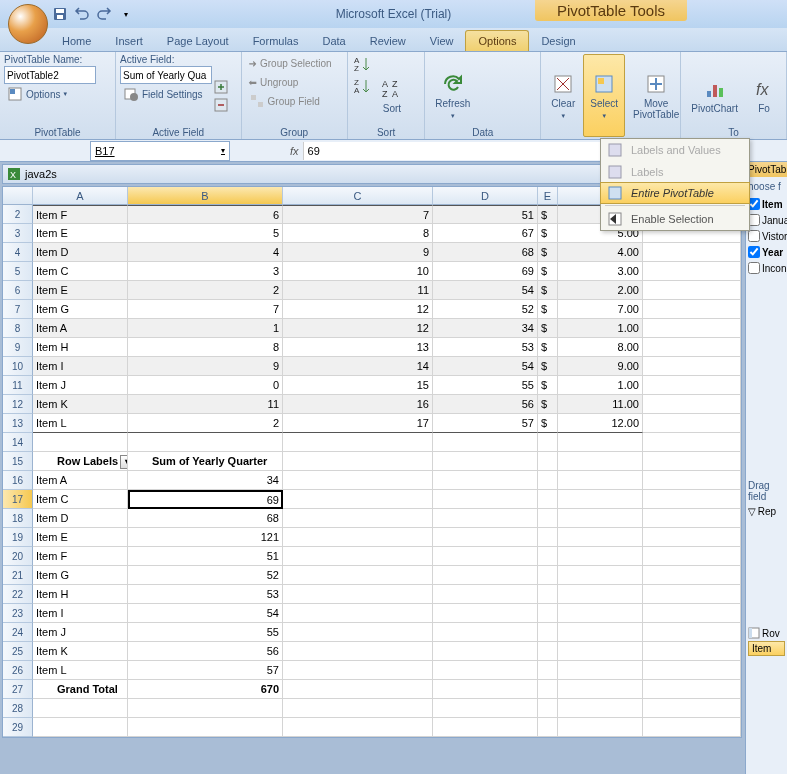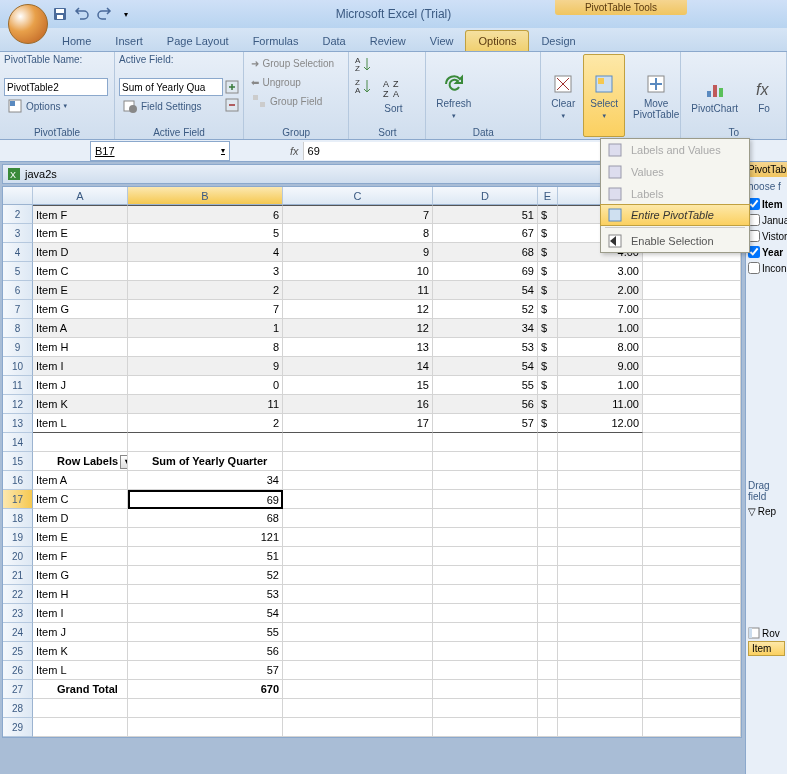--- a/index.html
+++ b/index.html
@@ -4,35 +4,35 @@
 <style>
 * { box-sizing: border-box; margin: 0; padding: 0; font-family: 'Segoe UI', Tahoma, sans-serif; }
 body { background: #e8edf5; font-size: 11px; overflow: hidden; width: 787px; height: 774px; position: relative; }
 
 
 .title-bar { height: 28px; background: linear-gradient(#cfe0f7, #b8d4f0); display: flex; align-items: center; position: relative; }
 .office-btn { width: 40px; height: 40px; border-radius: 50%; background: radial-gradient(circle at 30% 30%, #fff, #e8a04a 40%, #b85a1e); margin: 2px 6px; position: absolute; top: 2px; left: 2px; z-index: 100; border: 1px solid #9b6a2a; }
 .qat { margin-left: 50px; display: flex; gap: 2px; align-items: center; }
 .qat-btn { width: 20px; height: 20px; display: flex; align-items: center; justify-content: center; cursor: pointer; }
 .title-text { position: absolute; left: 50%; transform: translateX(-50%); color: #3b5a82; font-size: 12px; }
-.pivot-tools { position: absolute; right: 100px; top: 0; background: linear-gradient(#f5d590, #f0c560); padding: 2px 30px; font-size: 10px; color: #5a3a10; border-radius: 0 0 3px 3px; text-align: right; }
+.pivot-tools { position: absolute; right: 100px; top: 0; background: linear-gradient(#f5d590, #f0c560); padding: 2px 22px; font-size: 15px; color: #5a3a10; border-radius: 0 0 3px 3px; text-align: right; }
 
 
 .tabs { height: 24px; background: linear-gradient(#d6e5f5, #c5d9ef); display: flex; align-items: flex-end; padding-left: 50px; border-bottom: 1px solid #8ba8cc; }
 .tab { padding: 4px 12px; color: #3b5a82; cursor: pointer; font-size: 11px; margin-top: 42px; }
 .tab.active { background: linear-gradient(#f5e0a0, #f0d070); border: 1px solid #c0a040; border-bottom: none; border-radius: 3px 3px 0 0; color: #5a3a10; }
 
 
 .ribbon { height: 88px; background: linear-gradient(#e8eff8, #d0deee); display: flex; border-bottom: 1px solid #8ba8cc; }
 .ribbon-group { border-right: 1px solid #b5c8de; padding: 2px 4px; display: flex; flex-direction: column; position: relative; }
 .ribbon-group-label { position: absolute; bottom: 1px; left: 0; right: 0; text-align: center; font-size: 10px; color: #3b5a82; }
 .ribbon-content { flex: 1; display: flex; gap: 2px; }
 .ribbon-col { display: flex; flex-direction: column; gap: 1px; }
 .ribbon-label { font-size: 10px; color: #3b5a82; }
-.ribbon-input { width: 104px; height: 18px; font-size: 10px; border: 1px solid #8ba8cc; padding: 0 2px; margin-top: 12px; }
+.ribbon-input { width: 92px; height: 18px; font-size: 10px; border: 1px solid #8ba8cc; padding: 0 2px; }
 .ribbon-btn-sm { height: 18px; display: flex; align-items: center; gap: 3px; padding: 0 3px; font-size: 10px; color: #3b5a82; cursor: pointer; }
 .ribbon-btn-sm.disabled { color: #888; }
 .ribbon-btn-lg { display: flex; flex-direction: column; align-items: center; justify-content: center; padding: 2px 6px; cursor: pointer; gap: 2px; }
 .ribbon-btn-lg.active { background: linear-gradient(#fde8a8, #fbd060); border: 1px solid #c0a040; border-radius: 2px; }
 .ribbon-btn-lg .icon { width: 24px; height: 24px; display: flex; align-items: center; justify-content: center; }
 .ribbon-btn-lg .lbl { font-size: 10px; color: #3b5a82; text-align: center; line-height: 1.1; }
 .dropdown-arrow { font-size: 7px; color: #3b5a82; }
 
 
 .select-menu { position: absolute; top: 138px; left: 600px; width: 150px; background: #f5f5f0; border: 1px solid #9b9b8a; z-index: 200; box-shadow: 2px 2px 4px rgba(0,0,0,0.2); }
@@ -292,28 +292,20 @@
 </div>
 
 <div class="select-menu">
   <div class="select-menu-item disabled">
       <div class="micon">
         <svg width="14" height="14" viewBox="0 0 14 14">
           <rect x="1" y="1" width="12" height="12" fill="#dde" stroke="#99a"></rect>
         </svg>
       </div>
       <span>Labels and Values</span>
-    </div>
-  <div class="select-menu-item disabled">
-      <div class="micon">
-        <svg width="14" height="14" viewBox="0 0 14 14">
-          <rect x="1" y="1" width="12" height="12" fill="#dde" stroke="#99a"></rect>
-        </svg>
-      </div>
-      <span>Values</span>
     </div>
   <div class="select-menu-item disabled">
       <div class="micon">
         <svg width="14" height="14" viewBox="0 0 14 14">
           <rect x="1" y="1" width="12" height="12" fill="#dde" stroke="#99a"></rect>
         </svg>
       </div>
       <span>Labels</span>
     </div>
   <div class="select-menu-item hover">

